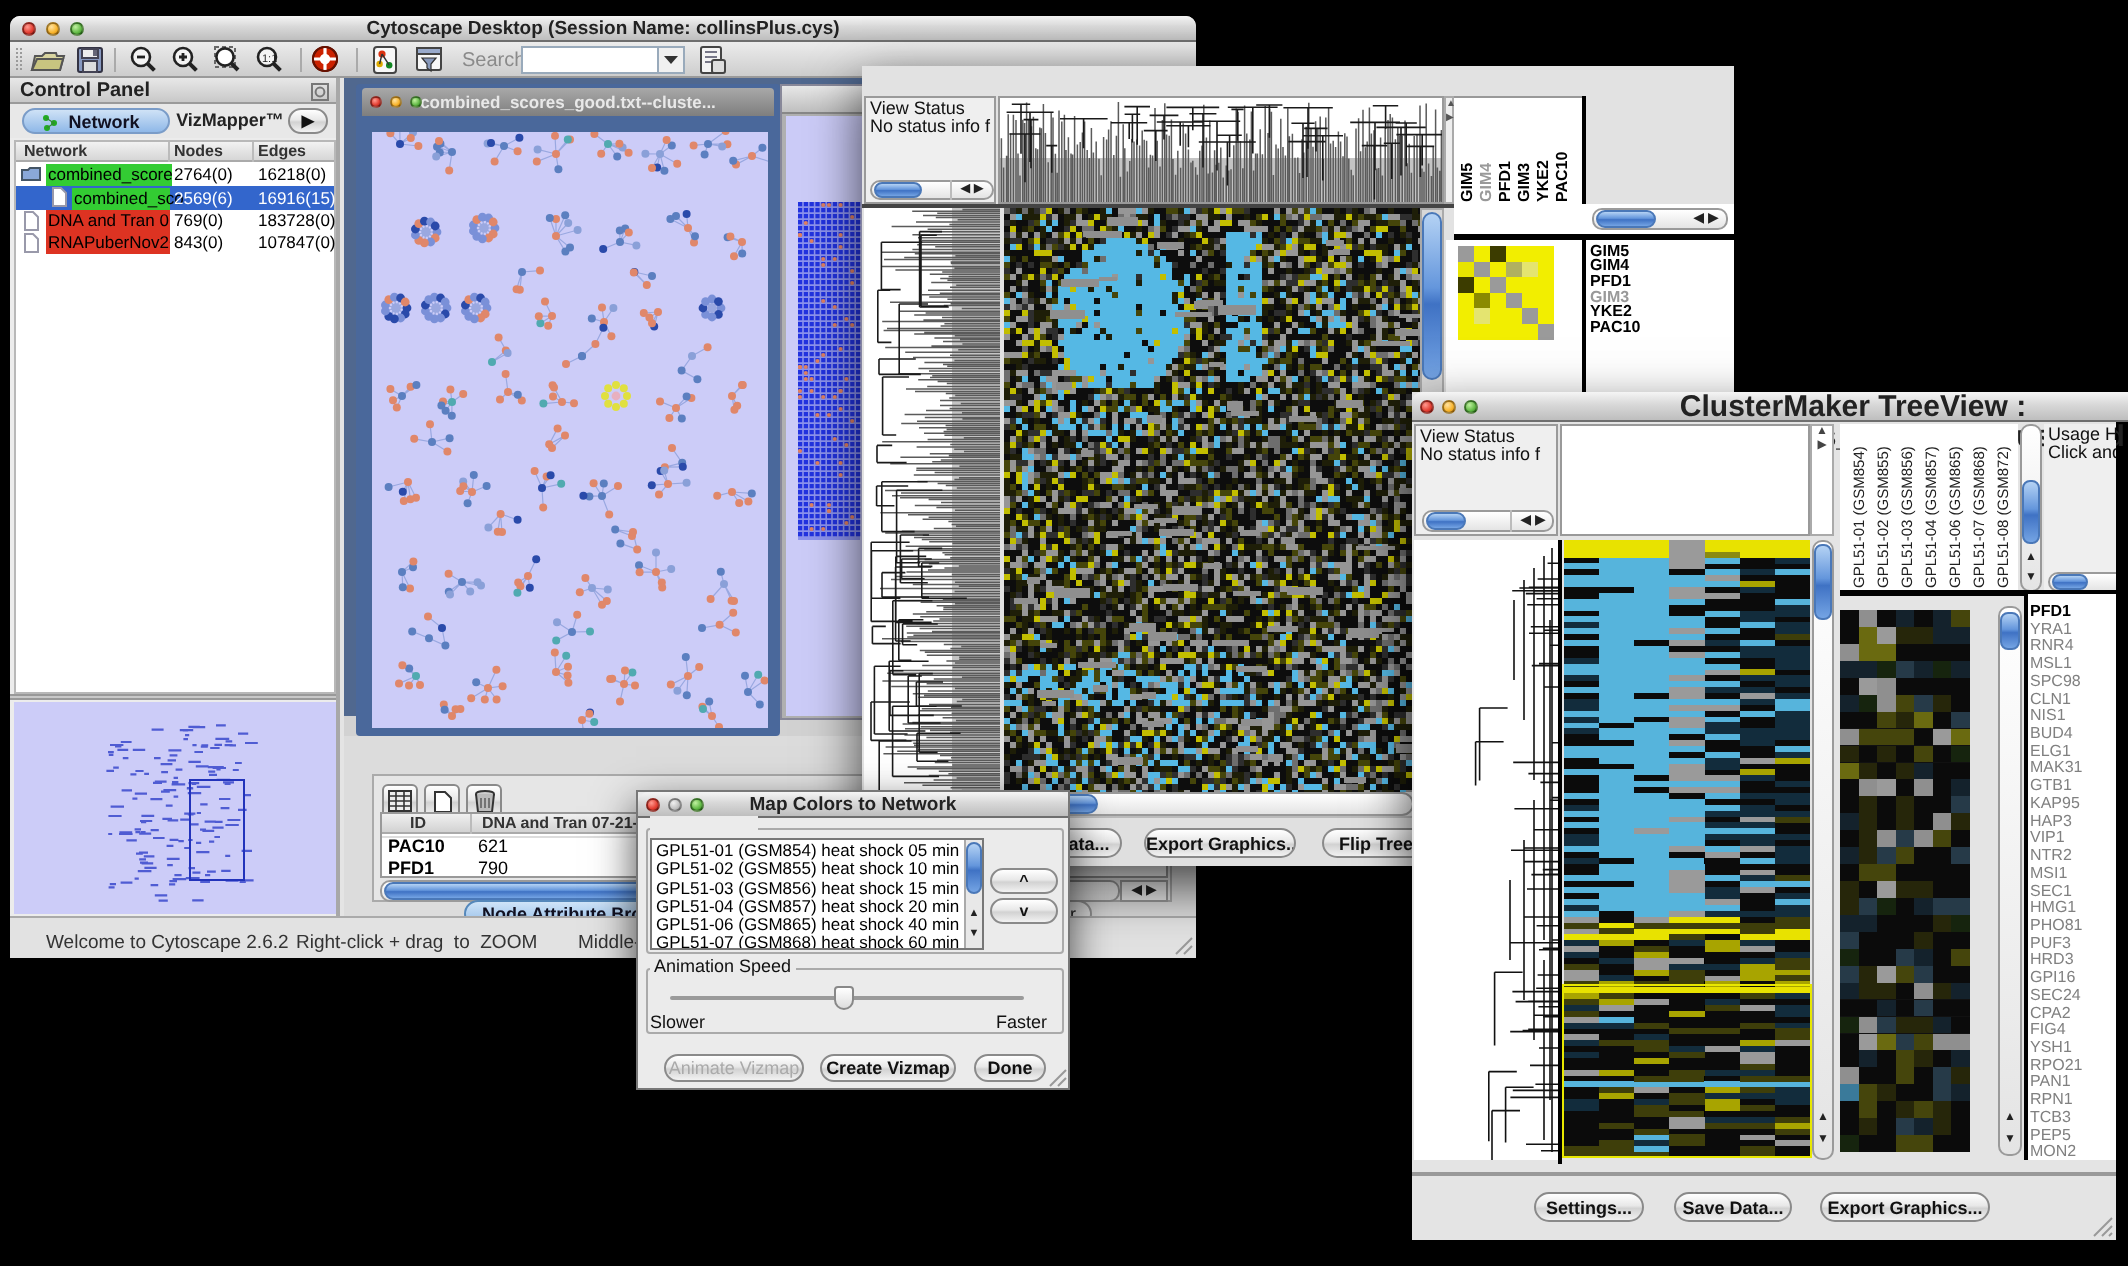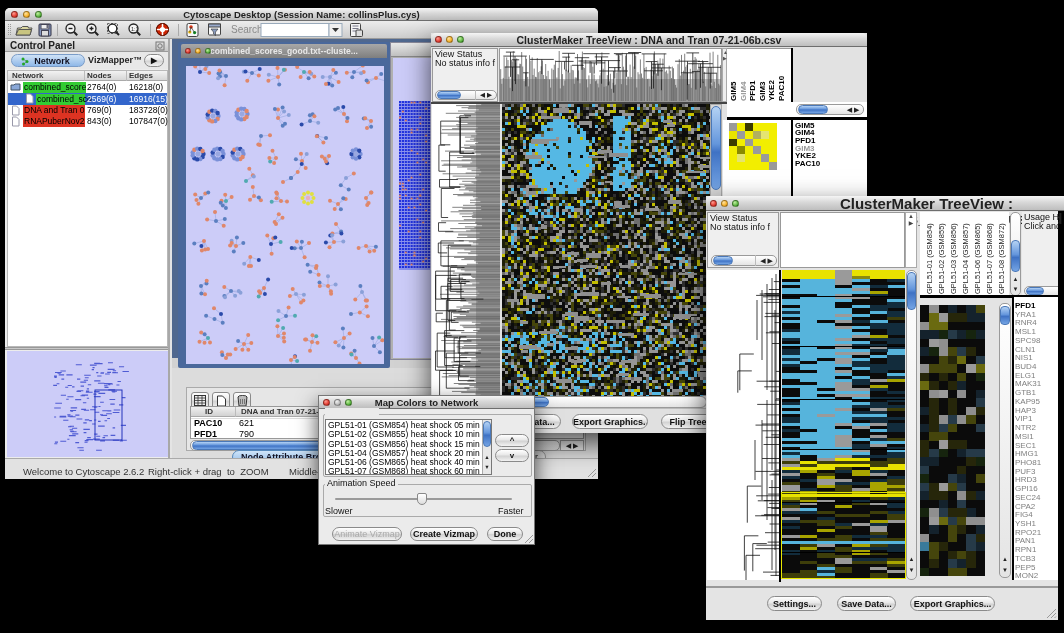--- a/index.html
+++ b/index.html
@@ -705,27 +705,20 @@
     <span class="abs" style="left:18px;top:7px">Welcome to Cytoscape 2.6.2</span>
     <span class="abs" style="left:143px;top:7px">Right-click + drag&nbsp; to&nbsp; ZOOM</span>
     <span class="abs" style="left:284px;top:7px">Middle-click + drag&nbsp; to&nbsp; PAN</span>
     <svg width="10" height="10" viewBox="0 0 10 10" style="position:absolute;right:1px;bottom:1px">
         <path d="M9 1L1 9M9 5L5 9M9 9h0" stroke="#999" stroke-width="1"></path>
       </svg>
   </div>
 </div>
 
 <div class="abs" style="left:431px;top:33px;width:436px;height:400px;background:#e2e2e2;box-shadow:0 10px 25px rgba(0,0,0,.7)">
-  <div class="titlebar abs" style="left:0;top:0;width:436px;height:14px;font-size:10.5px;line-height:14px">ClusterMaker TreeView : DNA and Tran 07-21-06b.csv
-    <div class="lights" style="top:3px;left:4px;gap:4px">
-        <div class="lt r"></div>
-        <div class="lt o"></div>
-        <div class="lt g"></div>
-      </div>
-  </div>
 
   <div class="abs panelbox" style="left:1px;top:15px;width:66px;height:54px">
     <div class="smalltxt" style="padding:1px 0 0 2px">View Status<br>No status info f</div>
     <div class="abs track" style="left:2px;top:41px;width:62px;height:10px;border-radius:5px"></div>
     <div class="abs pill" style="left:4px;top:42px;width:24px;height:8px"></div>
     <div class="abs" style="left:42px;top:41px;width:21px;height:10px;font-size:6.5px;text-align:center;line-height:10px;color:#222;border-left:1px solid #bbb">◀ ▶</div>
   </div>
   <div class="abs" style="left:68px;top:15px;width:223px;height:54px;border:1px solid #999;background:#fff;overflow:hidden">
       <svg width="223" height="54" viewBox="0 0 223 54" style="position:absolute;left:0;top:0">
         <rect width="223" height="54" fill="#fff"></rect>

